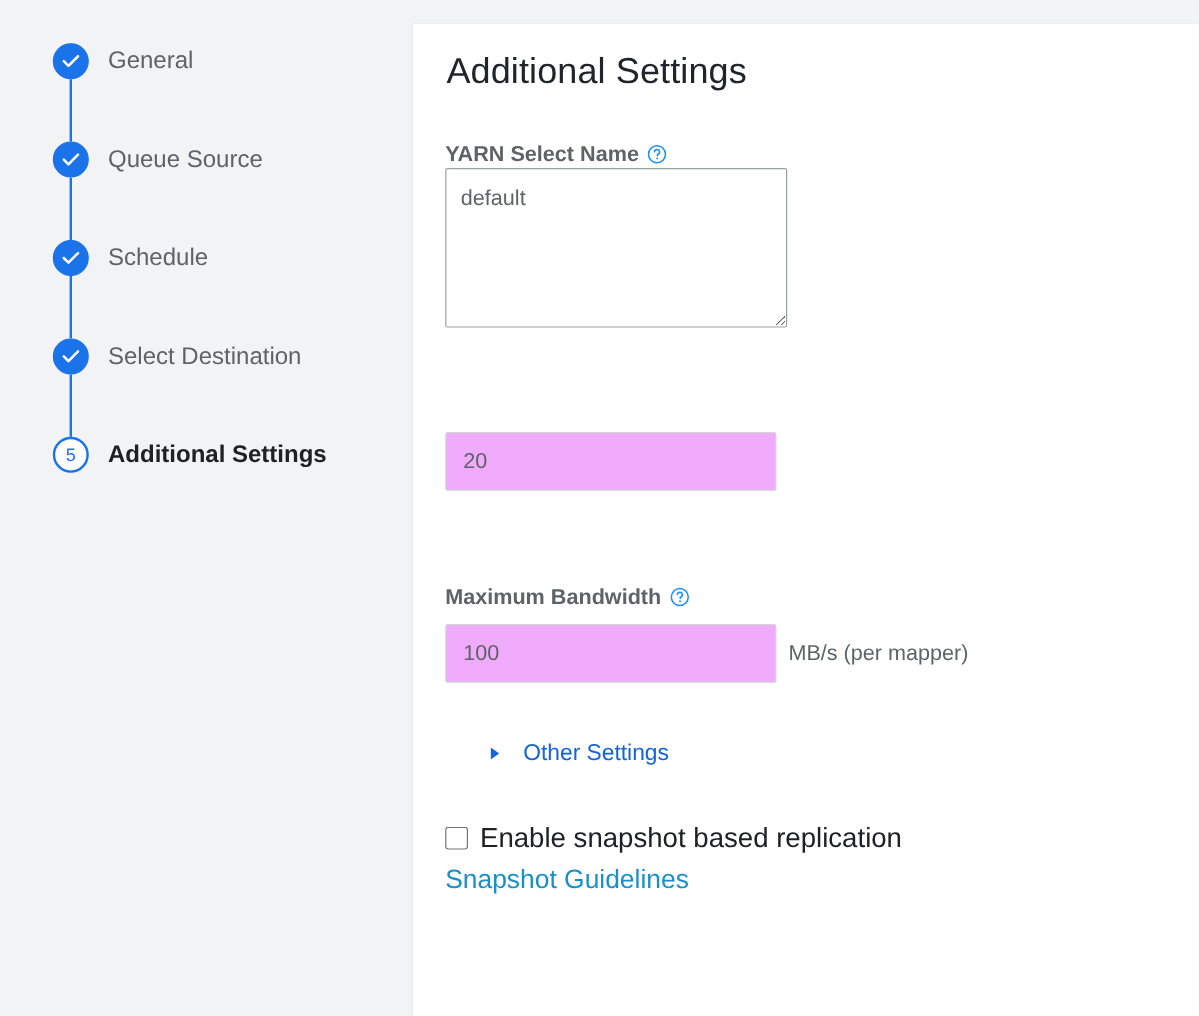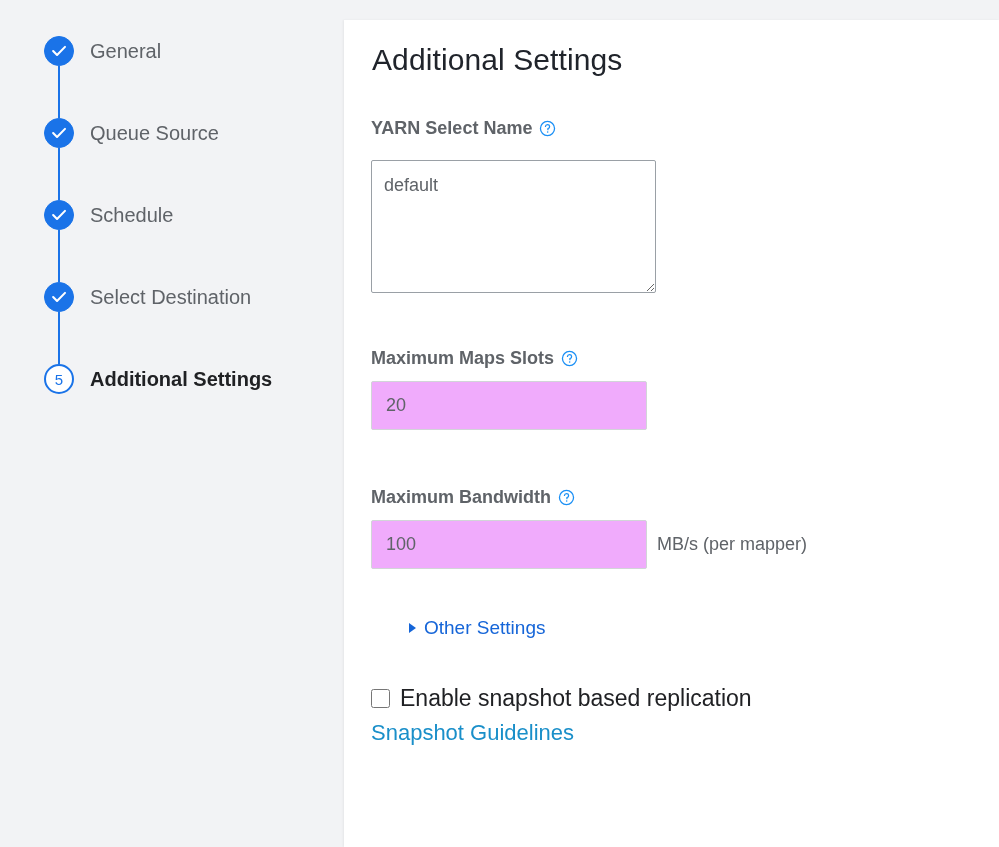--- a/index.html
+++ b/index.html
@@ -129,21 +129,21 @@
 
   .help-icon {
     display: inline-flex;
     width: 17px;
     height: 17px;
     flex: 0 0 auto;
   }
   .help-icon svg { display: block; }
 
   textarea.text-area {
-    margin-top: 21px;
+    margin-top: 1px;
     width: 285px;
     height: 133px;
     box-sizing: border-box;
     border: 1px solid #9aa0a6;
     border-radius: 2px;
     background: #ffffff;
     font-family: "Liberation Sans", sans-serif;
     font-size: 18px;
     color: #5f6368;
     padding: 14px 12px;
@@ -177,21 +177,21 @@
     color: #5f6368;
     white-space: nowrap;
   }
 
   .disclosure {
     position: absolute;
     left: 65px;
     top: 597px;
     display: flex;
     align-items: center;
-    gap: 8px;
+    gap: 20px;
     color: #1565d8;
     font-size: 19px;
     cursor: pointer;
     user-select: none;
   }
   .disclosure .tri {
     width: 0;
     height: 0;
     border-left: 7px solid #1565d8;
     border-top: 5px solid transparent;
@@ -298,30 +298,20 @@
             <circle cx="10" cy="10" r="8.3" fill="none" stroke="#1a8ff5" stroke-width="1.5"></circle>
             <path d="M7.6 7.6 a2.45 2.45 0 1 1 2.9 2.6 v1.25" fill="none" stroke="#1a8ff5" stroke-width="1.5" stroke-linecap="round"></path>
             <circle cx="10.2" cy="14.1" r="0.95" fill="#1a8ff5"></circle>
           </svg>
         </span>
       </div>
       <textarea class="text-area" style="">default</textarea>
     </div>
 
     <div class="field-block" style="top:328px;">
-      <div class="field-label">
-        <span>Maximum Maps Slots</span>
-        <span class="help-icon">
-          <svg width="17" height="17" viewBox="0 0 20 20" aria-hidden="true">
-            <circle cx="10" cy="10" r="8.3" fill="none" stroke="#1a8ff5" stroke-width="1.5"></circle>
-            <path d="M7.6 7.6 a2.45 2.45 0 1 1 2.9 2.6 v1.25" fill="none" stroke="#1a8ff5" stroke-width="1.5" stroke-linecap="round"></path>
-            <circle cx="10.2" cy="14.1" r="0.95" fill="#1a8ff5"></circle>
-          </svg>
-        </span>
-      </div>
       <input class="text-input" type="text" value="20" style="">
     </div>
 
     <div class="field-block" style="top:467px;">
       <div class="field-label">
         <span>Maximum Bandwidth</span>
         <span class="help-icon">
           <svg width="17" height="17" viewBox="0 0 20 20" aria-hidden="true">
             <circle cx="10" cy="10" r="8.3" fill="none" stroke="#1a8ff5" stroke-width="1.5"></circle>
             <path d="M7.6 7.6 a2.45 2.45 0 1 1 2.9 2.6 v1.25" fill="none" stroke="#1a8ff5" stroke-width="1.5" stroke-linecap="round"></path>

